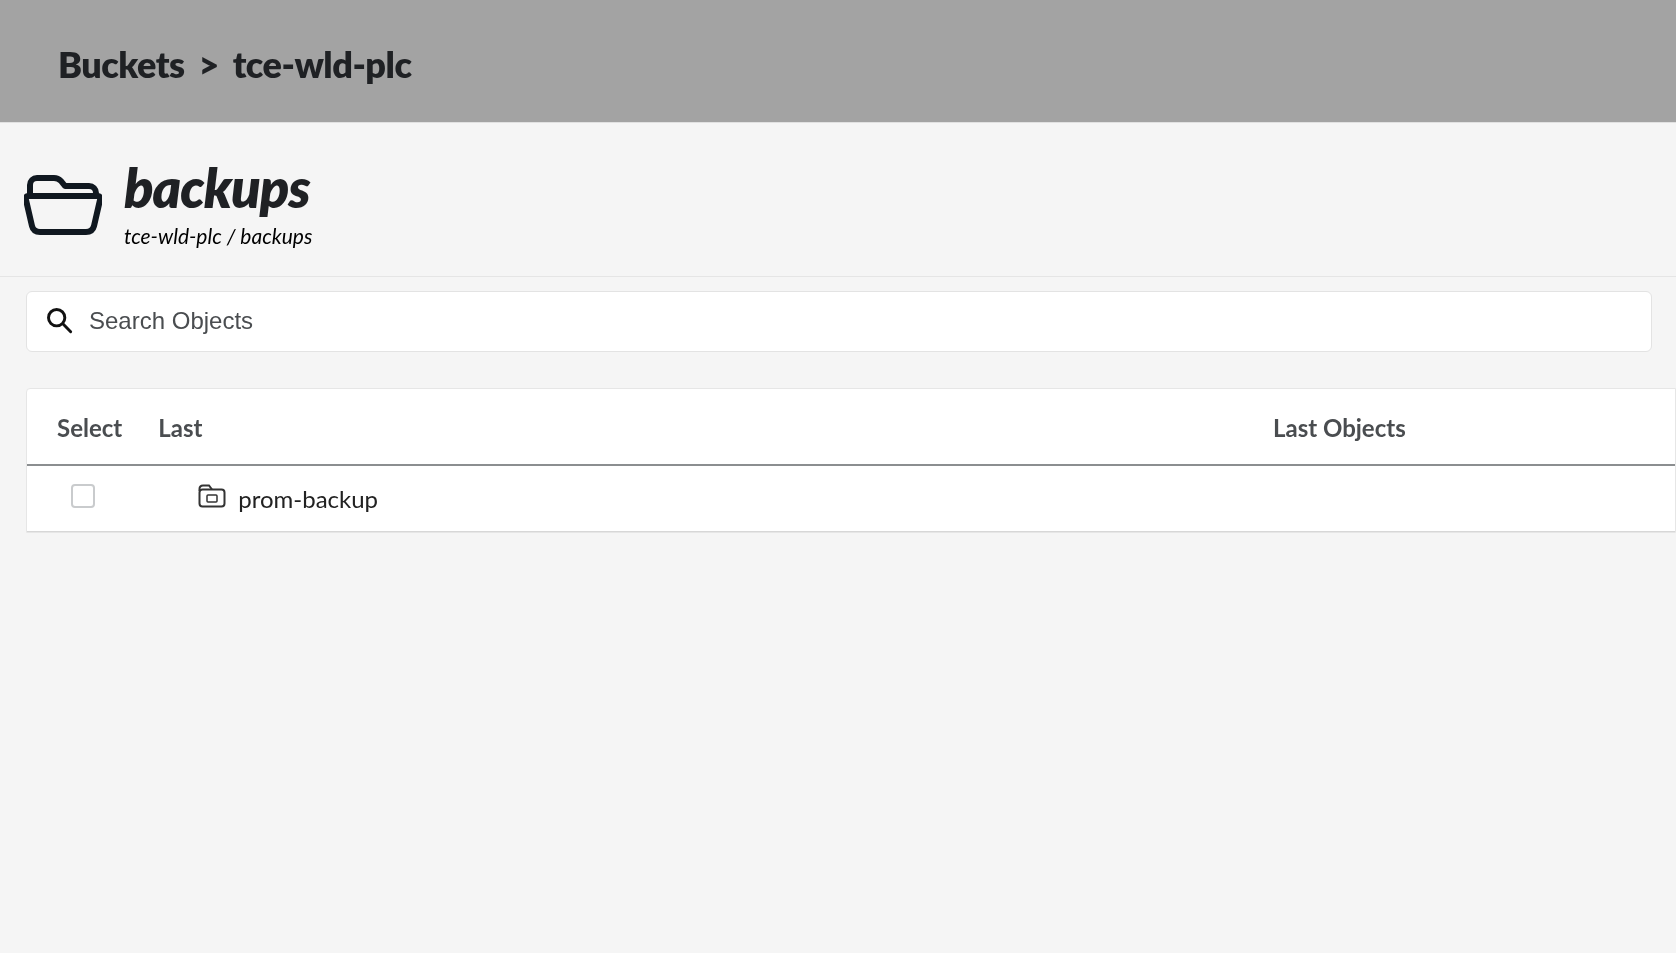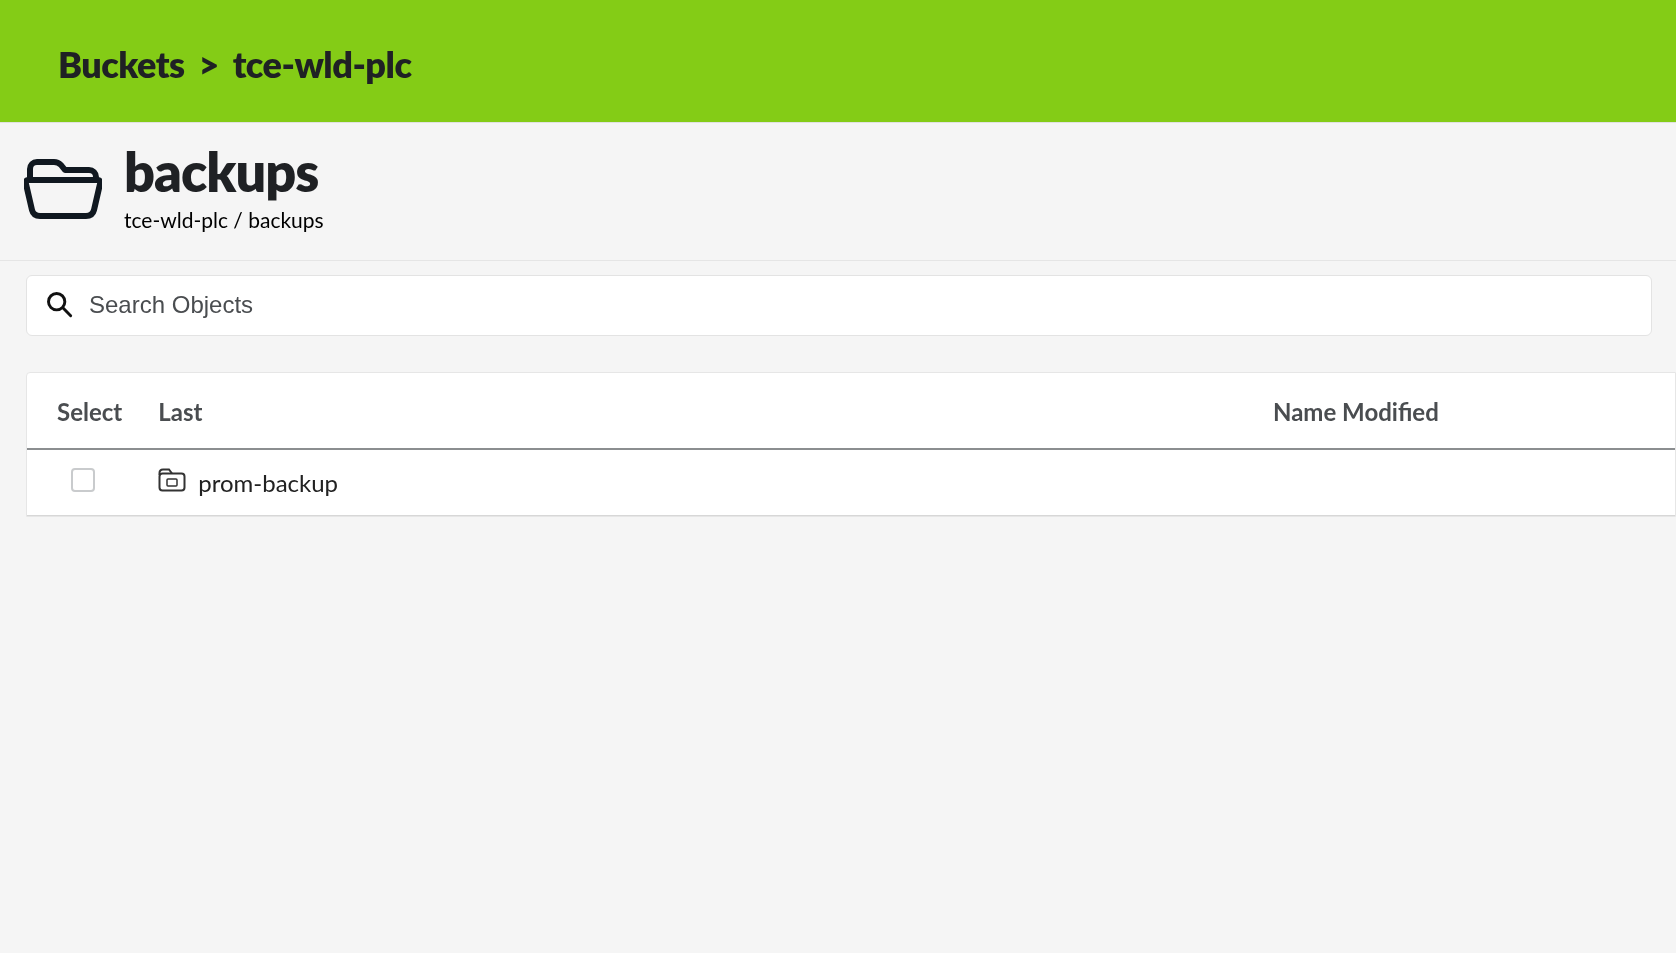--- a/index.html
+++ b/index.html
@@ -9,21 +9,21 @@
     color: #1f2124;
     background: #ffffff;
     overflow: hidden;
   }
 
   
   .topbar {
     padding: 42px 0 36px 58px;
     border-bottom: 1px solid #e1e1e1;
     box-shadow: 0 1px 0 rgba(0,0,0,0.02);
-    background: #84cc16;
+    background: #a3a3a3;
   }
   .topbar h1 {
     font-size: 36px;
     font-weight: 800;
     letter-spacing: -0.5px;
   }
   .topbar .bc-root { font-weight: 800; }
   .topbar .bc-sep { padding: 0 6px; font-weight: 800;}
   .topbar .bc-leaf { font-weight: 800; }
 
@@ -31,22 +31,23 @@
   .content {
     background: #f5f5f5;
     padding: 0 0 0 0;
     height: calc(100% - 130px);
     border-top: 1px solid #fff0; 
   }
 
   .header-block {
     display: flex;
     align-items: center;
-    padding: 20px 0 28px 24px;
+    padding: 36px 0 28px 24px;
     border-bottom: 1px solid #e5e5e5;
+    font-style: italic;
   }
   .folder-big {
     flex: 0 0 auto;
     margin-right: 22px;
   }
   .folder-big svg { display:block; }
   .title-stack h2 {
     font-size: 54px;
     font-weight: 800;
     line-height: 1.05;
@@ -113,21 +114,21 @@
   }
   td.col-select { text-align:left; padding-left: 44px;}
   .chk {
     width: 24px; height: 24px;
     border: 2px solid #c9cbcd;
     border-radius: 4px;
     display: inline-block;
     background:#fff;
     cursor:pointer;
   }
-  .name-cell { display:flex; align-items:center; gap:12px; }
+  .name-cell { display:flex; align-items:center; gap:12px;margin-left:40px; }
   .name-cell svg { flex:0 0 auto; }
   .name-cell a { color:#222; text-decoration:none; }
 </style>
 </head>
 <body>
 
 <div class="topbar">
   <h1>
     <span class="bc-root">Buckets</span>
     <span class="bc-sep">&gt;</span>
@@ -161,21 +162,21 @@
       <input type="text" placeholder="Search Objects" style="">
     </div>
   </div>
 
   <div class="table-wrap">
     <table>
       <thead>
         <tr>
           <th class="col-select">Select</th>
           <th class="col-name">Last</th>
-          <th class="col-mod">Name Modified</th>
+          <th class="col-mod">Last Objects</th>
         </tr>
       </thead>
       <tbody>
         <tr>
           <td class="col-select">
             <span class="chk"></span>
           </td>
           <td>
             <span class="name-cell">
               <span>

